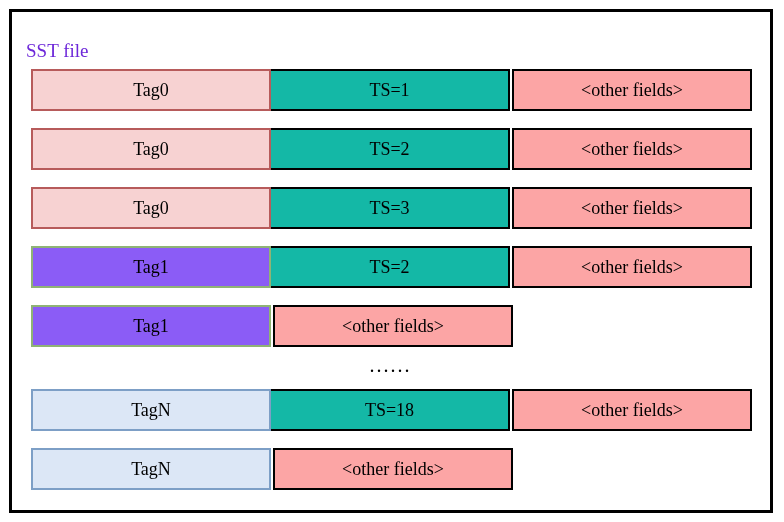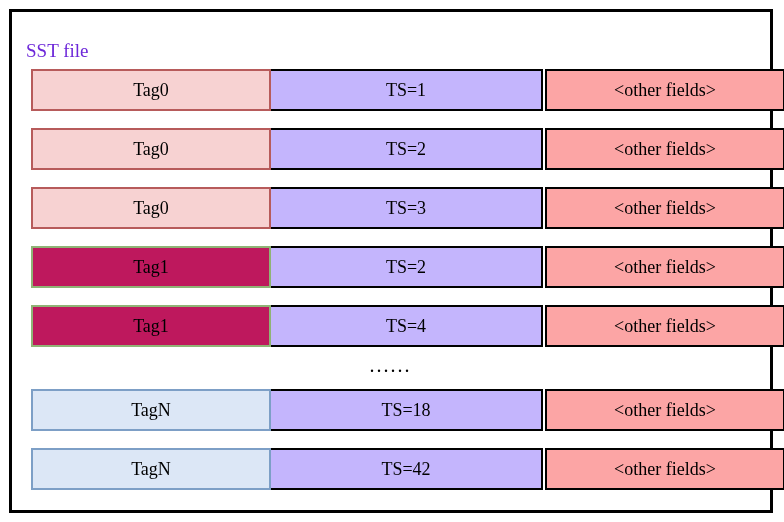--- a/index.html
+++ b/index.html
@@ -61,39 +61,39 @@
     font-size: 18px;
     line-height: 1;
     white-space: nowrap;
   }
 
   .cell-tag {
     width: 240px;
     border: 2px solid #000000;
   }
   .cell-ts {
-    width: 272px;
+    width: 239px;
     border: 2px solid #000000;
     border-left: none;
-    background: #c4b5fd;
+    background: #14b8a6;
   }
   .cell-other {
     width: 240px;
     border: 2px solid #000000;
     background: #fca5a5;
   }
 
   
   .tag-red {
     background: #f7d2d2;
     border-color: #b75b5b;
     text-align: right;
   }
   .tag-green {
-    background: #be185d;
+    background: #8b5cf6;
     border-color: #8fb375;
   }
   .tag-blue {
     background: #dce7f6;
     border-color: #7d9fc6;
   }
 
   
   .cell-spacer {
     width: 2px;
@@ -144,34 +144,32 @@
 
   <div class="record-row" style="left:31px; top:246px;">
     <div class="cell cell-tag tag-green">Tag1</div>
     <div class="cell cell-ts">TS=2</div>
     <div class="cell-spacer"></div>
     <div class="cell cell-other">&lt;other fields&gt;</div>
   </div>
 
   <div class="record-row" style="left:31px; top:305px;">
     <div class="cell cell-tag tag-green">Tag1</div>
-    <div class="cell cell-ts">TS=4</div>
     <div class="cell-spacer"></div>
     <div class="cell cell-other">&lt;other fields&gt;</div>
   </div>
 
   <div class="ellipsis-row" style="top:351px;">......</div>
 
   <div class="record-row" style="left:31px; top:389px;">
     <div class="cell cell-tag tag-blue">TagN</div>
     <div class="cell cell-ts">TS=18</div>
     <div class="cell-spacer"></div>
     <div class="cell cell-other">&lt;other fields&gt;</div>
   </div>
 
   <div class="record-row" style="left:31px; top:448px;">
     <div class="cell cell-tag tag-blue">TagN</div>
-    <div class="cell cell-ts">TS=42</div>
     <div class="cell-spacer"></div>
     <div class="cell cell-other">&lt;other fields&gt;</div>
   </div>
 
 </div>
 
 </body></html>

